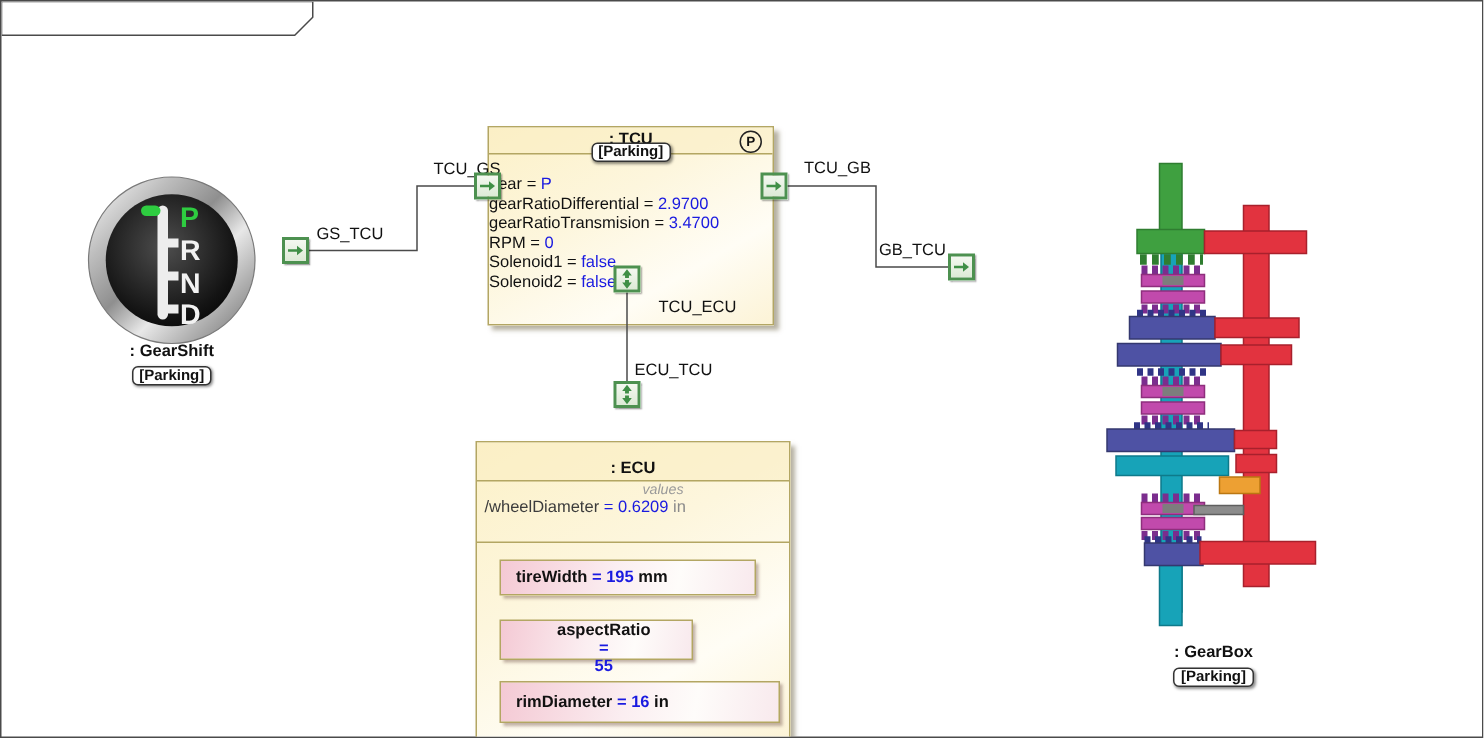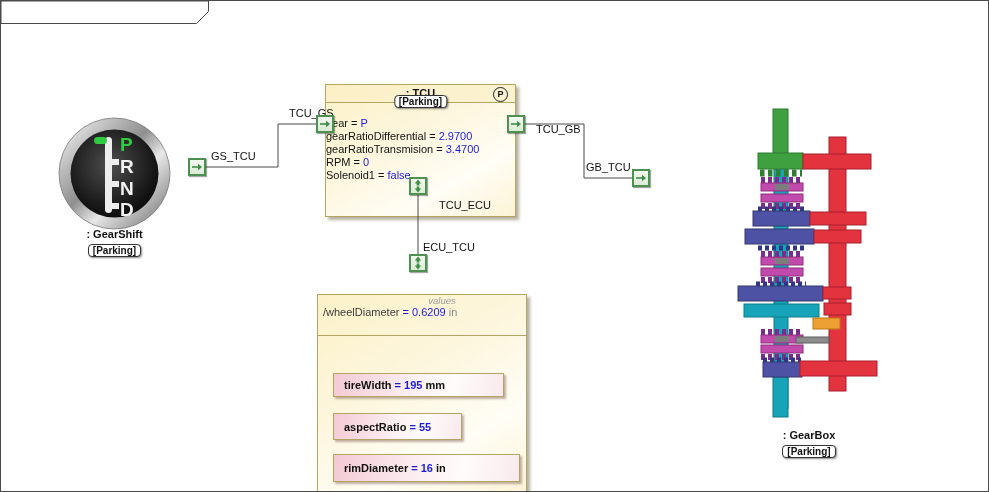--- a/index.html
+++ b/index.html
@@ -122,32 +122,36 @@
       <span>: TCU</span>
       <span class="corner-icon">P</span>
     </div>
     <div class="badge">[Parking]</div>
     <div class="block-body">
       <div class="prop-line"><span class="pname">gear</span><span class="peq"> = </span><span class="pval">P</span></div>
       <div class="prop-line"><span class="pname">gearRatioDifferential</span><span class="peq"> = </span><span class="pval">2.9700</span></div>
       <div class="prop-line"><span class="pname">gearRatioTransmision</span><span class="peq"> = </span><span class="pval">3.4700</span></div>
       <div class="prop-line"><span class="pname">RPM</span><span class="peq"> = </span><span class="pval">0</span></div>
       <div class="prop-line"><span class="pname">Solenoid1</span><span class="peq"> = </span><span class="pval">false</span></div>
+      <div class="prop-line"><span class="pname">Solenoid2</span><span class="peq"> = </span><span class="pval">false</span></div>
     </div>
   </div>
 
   <div class="block ecu" style="left:316px;top:262px;width:210px;height:201px;">
+    <div class="block-header">
+      <span>: ECU</span>
+    </div>
     <div class="values-sec">
       <div class="values-caption">values</div>
       <div class="val-line"><span class="pname">/wheelDiameter</span><span class="peq"> = </span><span class="pval">0.6209</span><span class="punit"> in</span></div>
     </div>
     <div class="part-box" style="left:15px;top:78px;width:171px;height:24px;text-align:center;">
       <span class="pname">tireWidth</span><span class="peq"> = </span><span class="pval">195</span><span> mm</span>
     </div>
-    <div class="part-box" style="left:15px;top:118px;width:129px;height:27px;">
+    <div class="part-box" style="left:15px;top:118px;width:129px;height:27px;flex-direction:column;">
       <span class="pname">aspectRatio</span><span class="peq"> = </span><span class="pval">55</span><span></span>
     </div>
     <div class="part-box" style="left:15px;top:159px;width:187px;height:28px;">
       <span class="pname">rimDiameter</span><span class="peq"> = </span><span class="pval">16</span><span> in</span>
     </div>
   </div>
 
   <div class="port" style="left:187px;top:157px;">
     <svg width="12" height="10">
         <line x1="1" y1="5" x2="8" y2="5" stroke="#3f8f46" stroke-width="1.6"></line>
@@ -180,21 +184,21 @@
   </div>
   <div class="port" style="left:408px;top:253px;">
     <svg width="10" height="14">
         <path d="M5,0.5 L8.2,4.6 H6.3 V6.4 H3.7 V4.6 H1.8 Z" fill="#3f8f46"></path>
         <path d="M5,13.5 L1.8,9.4 H3.7 V7.6 H6.3 V9.4 H8.2 Z" fill="#3f8f46"></path>
       </svg>
   </div>
 
   <div class="port-label" style="left:210px;top:149px;">GS_TCU</div>
   <div class="port-label" style="left:288px;top:106px;">TCU_GS</div>
-  <div class="port-label" style="left:535px;top:122px;">TCU_GB</div>
+  <div class="port-label" style="left:535px;top:105px;">TCU_GB</div>
   <div class="port-label" style="left:585px;top:160px;">GB_TCU</div>
   <div class="port-label" style="left:438px;top:198px;">TCU_ECU</div>
   <div class="port-label" style="left:422px;top:240px;">ECU_TCU</div>
 
   <div class="figure" style="left:735px;top:100px;">
     <svg width="145" height="320" viewBox="0 0 145 320">
       <g>
         <rect x="93" y="36" width="17" height="254" fill="#E2333F" stroke="#A8202C"></rect>
         <rect x="38" y="55" width="14" height="252" fill="#17A3B8" stroke="#0E7A8A"></rect>
         <rect x="37" y="8" width="15" height="48" fill="#3FA040" stroke="#2F7D30"></rect>

